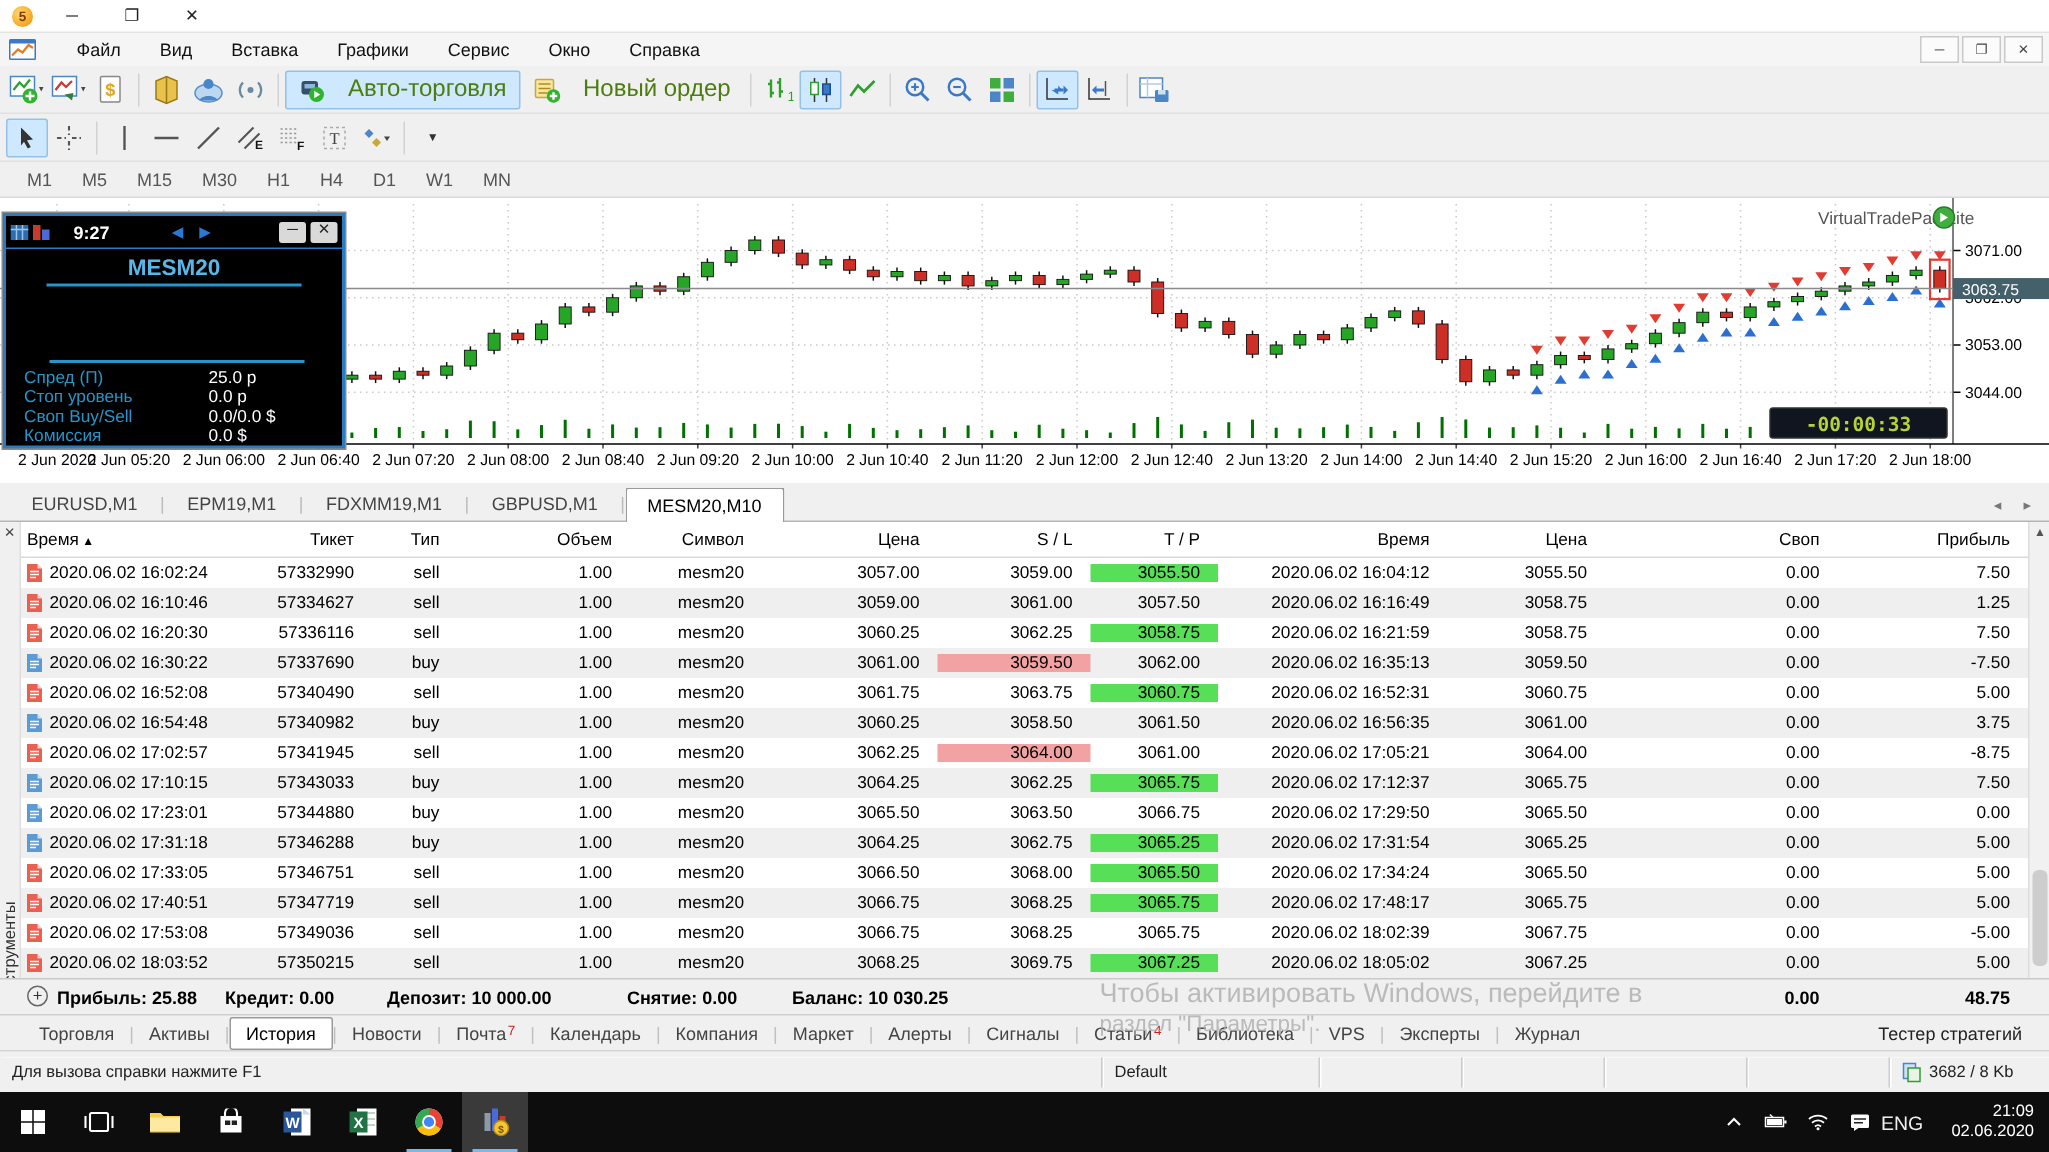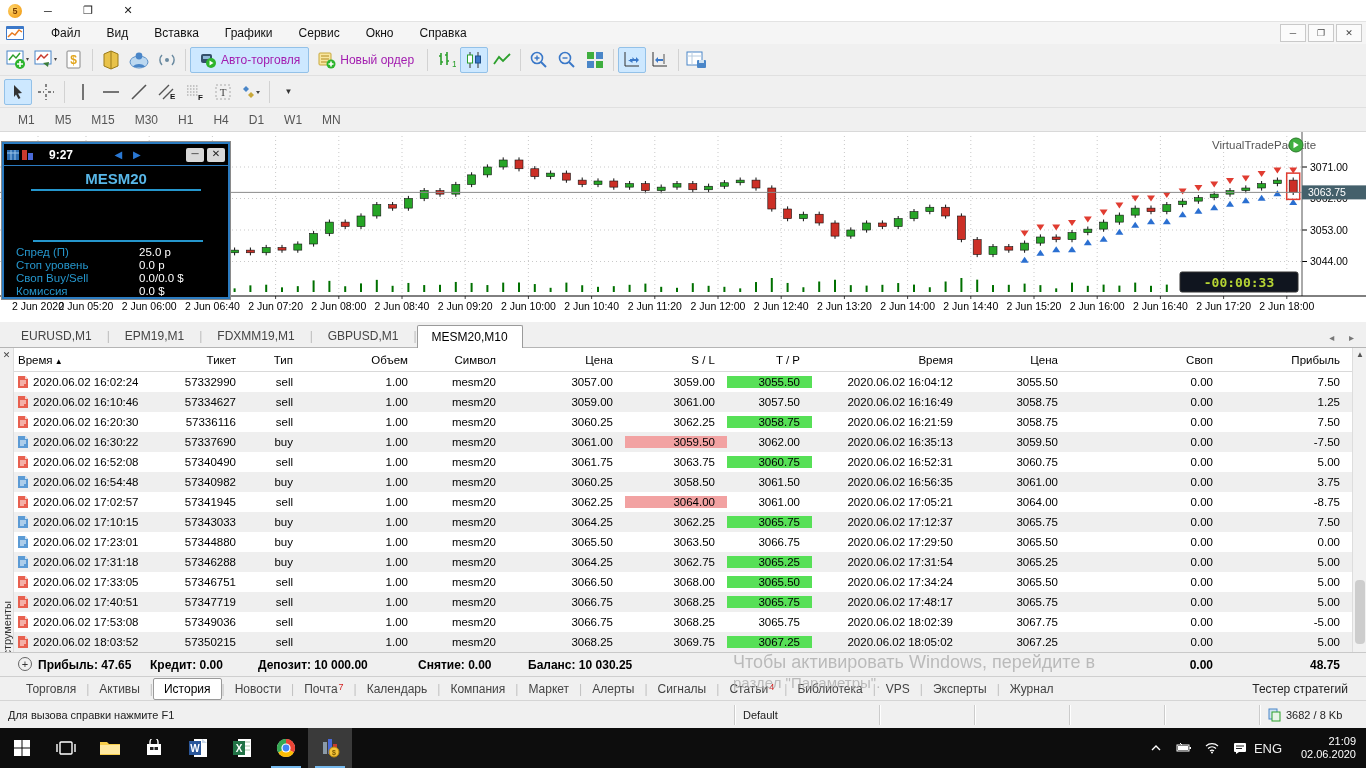--- a/index.html
+++ b/index.html
@@ -18,21 +18,21 @@
   .menu-item { padding:3px 13px; cursor:default; }
   .mdi-ctrls { margin-left:auto; display:flex; margin-right:4px; }
   .mdi-btn { width:26px; height:18px; border:1px solid #c9c9c9; background:#fbfbfb; margin-left:2px; font-size:9px; display:flex; align-items:center; justify-content:center; color:#444; }
 
   
   .toolbar { position:absolute; top:44px; left:0; width:1366px; height:32px; background:#f0f0f0; border-bottom:1px solid #e0e0e0; display:flex; align-items:center; padding-left:4px; }
   .drawbar { position:absolute; top:76px; left:0; width:1366px; height:32px; background:#f0f0f0; border-bottom:1px solid #e0e0e0; display:flex; align-items:center; padding-left:4px; }
   .tbtn { width:28px; height:26px; display:flex; align-items:center; justify-content:center; border:1px solid transparent; border-radius:2px; position:relative; }
   .tbtn.active { background:#cde8ff; border-color:#93c1e8; }
   .tsep { width:1px; height:22px; background:#d2d2d2; margin:0 4px; }
-  .tbtn-text { height:26px; display:flex; align-items:center; gap:4px; padding:0 8px; font-size:12px; color:#a21caf; border:1px solid transparent; border-radius:2px; }
+  .tbtn-text { height:26px; display:flex; align-items:center; gap:15px; padding:0 8px; font-size:16px; color:#4d7c0f; border:1px solid transparent; border-radius:2px; }
   .tbtn-text.active { background:#cde8ff; border-color:#93c1e8; }
   .caret { font-size:8px; color:#333; margin-left:1px; }
 
   
   .tfbar { position:absolute; top:108px; left:0; width:1366px; height:24px; background:#f0f0f0; border-bottom:1px solid #d9d9d9; display:flex; align-items:center; padding-left:8px; }
   .tf { padding:3px 10px; font-size:12px; color:#555; }
 
   
   .chartband { position:absolute; top:132px; left:0; width:1366px; height:190px; background:#ffffff; }
   #chart-svg { position:absolute; top:0; left:0; }
@@ -1080,21 +1080,21 @@
           <div class="cell">5.00</div>
         </div>
       </div>
     <div class="vscroll">
       <span class="up">▲</span>
       <span class="thumb"></span>
       <span class="dn">▼</span>
     </div>
     <div class="summary">
       <span class="plus">+</span>
-      <span id="sum-segs"><span class="sumseg" style="left: 38px;">Прибыль: 47.65</span><span class="sumseg" style="left: 150px;">Кредит: 0.00</span><span class="sumseg" style="left: 258px;">Депозит: 10 000.00</span><span class="sumseg" style="left: 418px;">Снятие: 0.00</span><span class="sumseg" style="left: 528px;">Баланс: 10 030.25</span></span>
+      <span id="sum-segs"><span class="sumseg" style="left: 38px;">Прибыль: 25.88</span><span class="sumseg" style="left: 150px;">Кредит: 0.00</span><span class="sumseg" style="left: 258px;">Депозит: 10 000.00</span><span class="sumseg" style="left: 418px;">Снятие: 0.00</span><span class="sumseg" style="left: 528px;">Баланс: 10 030.25</span></span>
       <span class="sumright" style="right:153px; width:80px;">0.00</span>
       <span class="sumright" style="right:26px; width:80px;">48.75</span>
     </div>
   </div>
 
   <div class="bottomtabs" id="bottomtabs">
       <span class="btab">
         <span>Торговля</span>
       </span>
       <span class="btab-sep">|</span>

